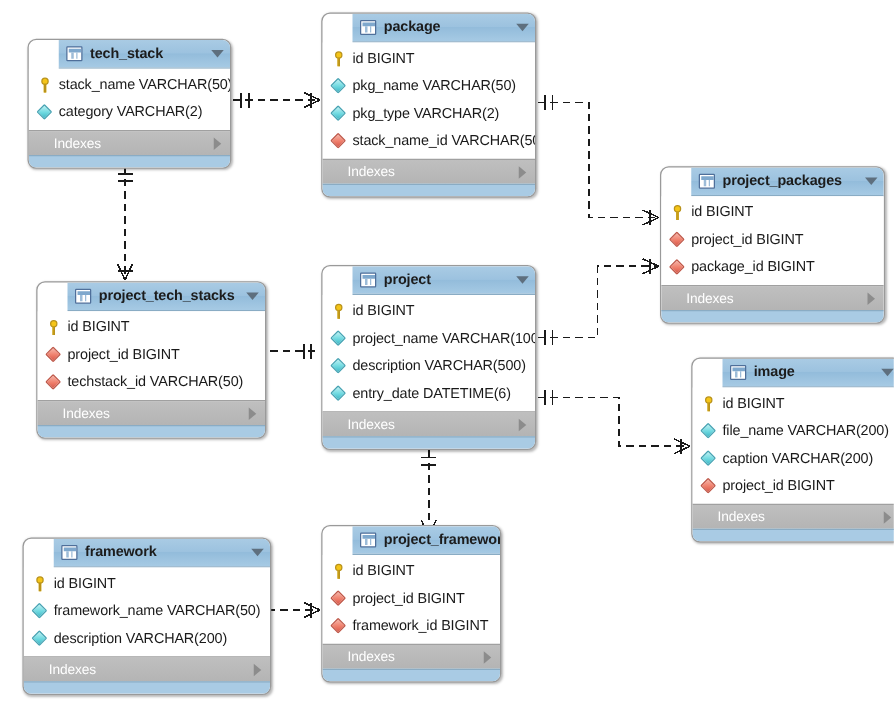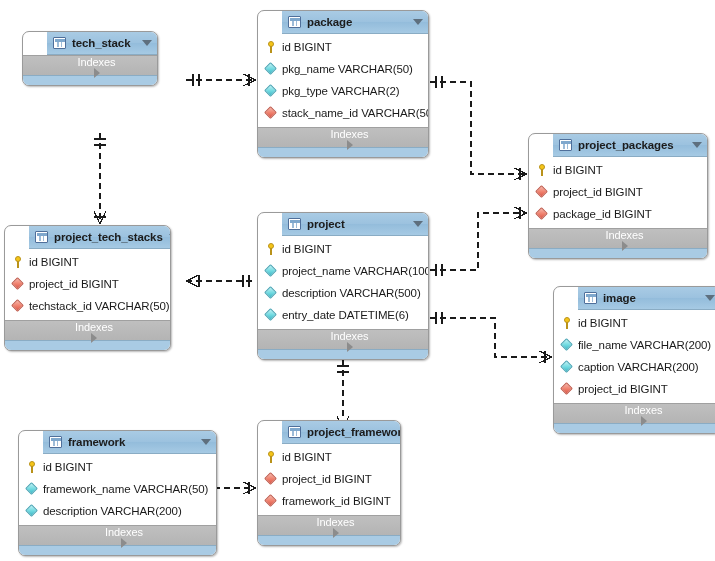--- a/index.html
+++ b/index.html
@@ -182,21 +182,20 @@
   }
 
   .tbl-indexes {
     height: 20px;
     background: linear-gradient(to bottom, #bfbfbf 0%, #b4b4b4 100%);
     border-top: 1px solid #a0a0a0;
     display: flex;
     align-items: center;
     padding: 0 7px 0 20px;
     box-sizing: border-box;
-    flex-direction: column;
   }
   .idx-label {
     font-size: 11px;
     color: #ffffff;
     flex: 1 1 auto;
     letter-spacing: -0.1px;
   }
   .idx-caret {
     flex: 0 0 auto;
     width: 0; height: 0;
@@ -280,31 +279,41 @@
         <path d="M200,482 L200,494"></path>
         <path d="M206,482 L206,494"></path>
         <path d="M249,482 L249,494"></path>
         <path d="M256,488 L243,482 M256,488 L243,494" stroke-width="1.2"></path>
       </g>
 
     </g>
   </svg>
 
   <div id="tables-layer">
-      <div class="table-box" style="left: 22px; top: 31px; width: 136px;">
+      <div class="table-box" style="left: 22px; top: 31px; width: 163px;">
         <div class="tbl-header">
           <span class="tbl-icon">
             <span class="frame"></span>
             <span class="bar"></span>
             <span class="col c1"></span>
             <span class="col c2"></span>
           </span>
           <span class="tbl-title">tech_stack</span>
           <span class="tbl-caret"></span>
         </div>
+        <div class="tbl-fields">
+          <div class="field-row">
+            <span class="f-icon pk"></span>
+            <span class="f-name">stack_name VARCHAR(50)</span>
+          </div>
+          <div class="field-row">
+            <span class="f-icon col"></span>
+            <span class="f-name">category VARCHAR(2)</span>
+          </div>
+        </div>
         <div class="tbl-indexes">
           <span class="idx-label">Indexes</span>
           <span class="idx-caret"></span>
         </div>
         <div class="tbl-foot"></div>
       </div>
       <div class="table-box" style="left: 257px; top: 10px; width: 172px;">
         <div class="tbl-header">
           <span class="tbl-icon">
             <span class="frame"></span>
@@ -363,21 +372,21 @@
             <span class="f-icon fk"></span>
             <span class="f-name">package_id BIGINT</span>
           </div>
         </div>
         <div class="tbl-indexes">
           <span class="idx-label">Indexes</span>
           <span class="idx-caret"></span>
         </div>
         <div class="tbl-foot"></div>
       </div>
-      <div class="table-box" style="left: 4px; top: 225px; width: 167px;">
+      <div class="table-box" style="left: 29px; top: 225px; width: 184px;">
         <div class="tbl-header">
           <span class="tbl-icon">
             <span class="frame"></span>
             <span class="bar"></span>
             <span class="col c1"></span>
             <span class="col c2"></span>
           </span>
           <span class="tbl-title">project_tech_stacks</span>
           <span class="tbl-caret"></span>
         </div>

